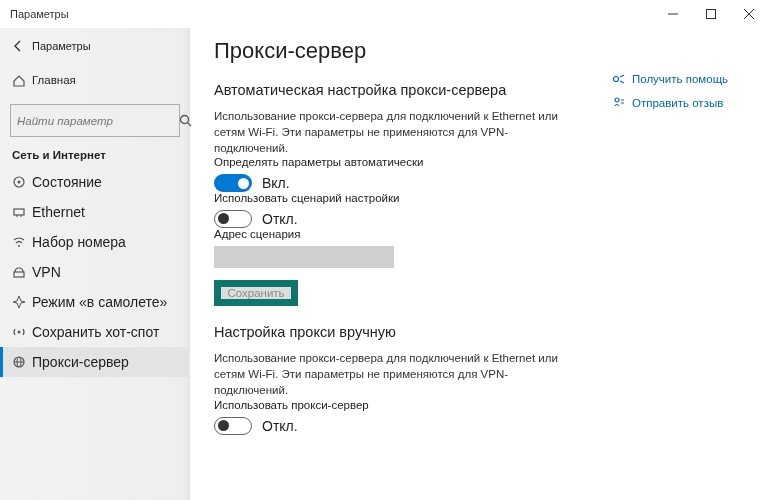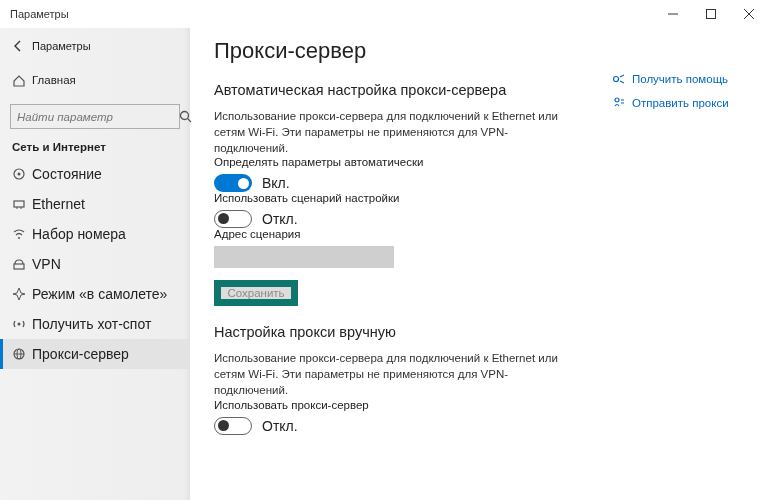--- a/index.html
+++ b/index.html
@@ -14,21 +14,21 @@
   .shell { display: flex; height: calc(500px - 28px); }
 
   .sidebar { width: 190px; background: linear-gradient(to right, #f2f2f2, #eeeeee); padding: 6px 0 0 0; box-shadow: inset -6px 0 10px -8px rgba(0,0,0,.15); }
   .back-row { display: flex; align-items: center; height: 24px; padding-left: 12px; }
   .back-row .back { width: 20px; display: flex; align-items: center; justify-content: flex-start; }
   .back-row .header-label { font-size: 11px; color: #222; }
   .home-row { display: flex; align-items: flex-start; height: 24px; padding-left: 12px; margin-top: 16px; }
   .home-row .icon { width: 20px; display: flex; align-items: center; }
   .home-row .lbl { font-size: 11.5px; color: #222; }
 
-  .search { margin: 6px 10px 0 10px; height: 25px; border: 1px solid #adadad; display: flex; align-items: center; background: #efefef; }
+  .search { margin: 6px 10px 0 10px; height: 33px; border: 1px solid #adadad; display: flex; align-items: center; background: #efefef; }
   .search input { flex: 1; border: none; background: transparent; height: 100%; padding: 0 6px; font-size: 11.5px; color: #777; font-style: italic; outline: none; }
   .search .sicon { width: 24px; display: flex; align-items: center; justify-content: center; color: #555; }
 
   .category { font-size: 11.5px; font-weight: 600; color: #222; margin: 12px 0 6px 12px; }
 
   .nav-item { display: flex; align-items: center; height: 30px; padding-left: 12px; color: #222; position: relative; }
   .nav-item .icon { width: 20px; display: flex; align-items: center; justify-content: flex-start; color: #555; }
   .nav-item .lbl { font-size: 14px; }
   .nav-item.selected { background: #e3e3e3; }
   .nav-item.selected::before { content: ""; position: absolute; left: 0; top: 0; bottom: 0; width: 3px; background: #0078d4; }
@@ -159,21 +159,21 @@
         </span>
       <span class="lbl">Режим «в самолете»</span>
     </div>
     <div class="nav-item">
       <span class="icon">
           <svg width="14" height="14" viewBox="0 0 14 14">
             <circle cx="7" cy="7" r="1.5" fill="#555"></circle>
             <path d="M3 4 Q1 7 3 10 M11 4 Q13 7 11 10" fill="none" stroke="#555" stroke-width="1.2"></path>
           </svg>
         </span>
-      <span class="lbl">Получить хот-спот</span>
+      <span class="lbl">Сохранить хот-спот</span>
     </div>
     <div class="nav-item selected">
       <span class="icon">
           <svg width="14" height="14" viewBox="0 0 14 14">
             <circle cx="7" cy="7" r="5" fill="none" stroke="#555" stroke-width="1.2"></circle>
             <ellipse cx="7" cy="7" rx="2" ry="5" fill="none" stroke="#555" stroke-width="1"></ellipse>
             <line x1="2" y1="7" x2="12" y2="7" stroke="#555" stroke-width="1"></line>
           </svg>
         </span>
       <span class="lbl">Прокси-сервер</span>
@@ -235,18 +235,18 @@
         <span>Получить помощь</span>
       </div>
       <div class="aside-row">
         <span class="aicon">
             <svg width="14" height="14" viewBox="0 0 14 14">
               <circle cx="5" cy="4" r="2" fill="none" stroke="#0067c0" stroke-width="1.2"></circle>
               <path d="M3 10 Q5 7 7 10" fill="none" stroke="#0067c0" stroke-width="1.2"></path>
               <path d="M9 4 L12 4 M9 7 L12 7" stroke="#0067c0" stroke-width="1.2"></path>
             </svg>
           </span>
-        <span>Отправить прокси</span>
+        <span>Отправить отзыв</span>
       </div>
     </div>
   </div>
 
 </div>
 
 </body></html>

